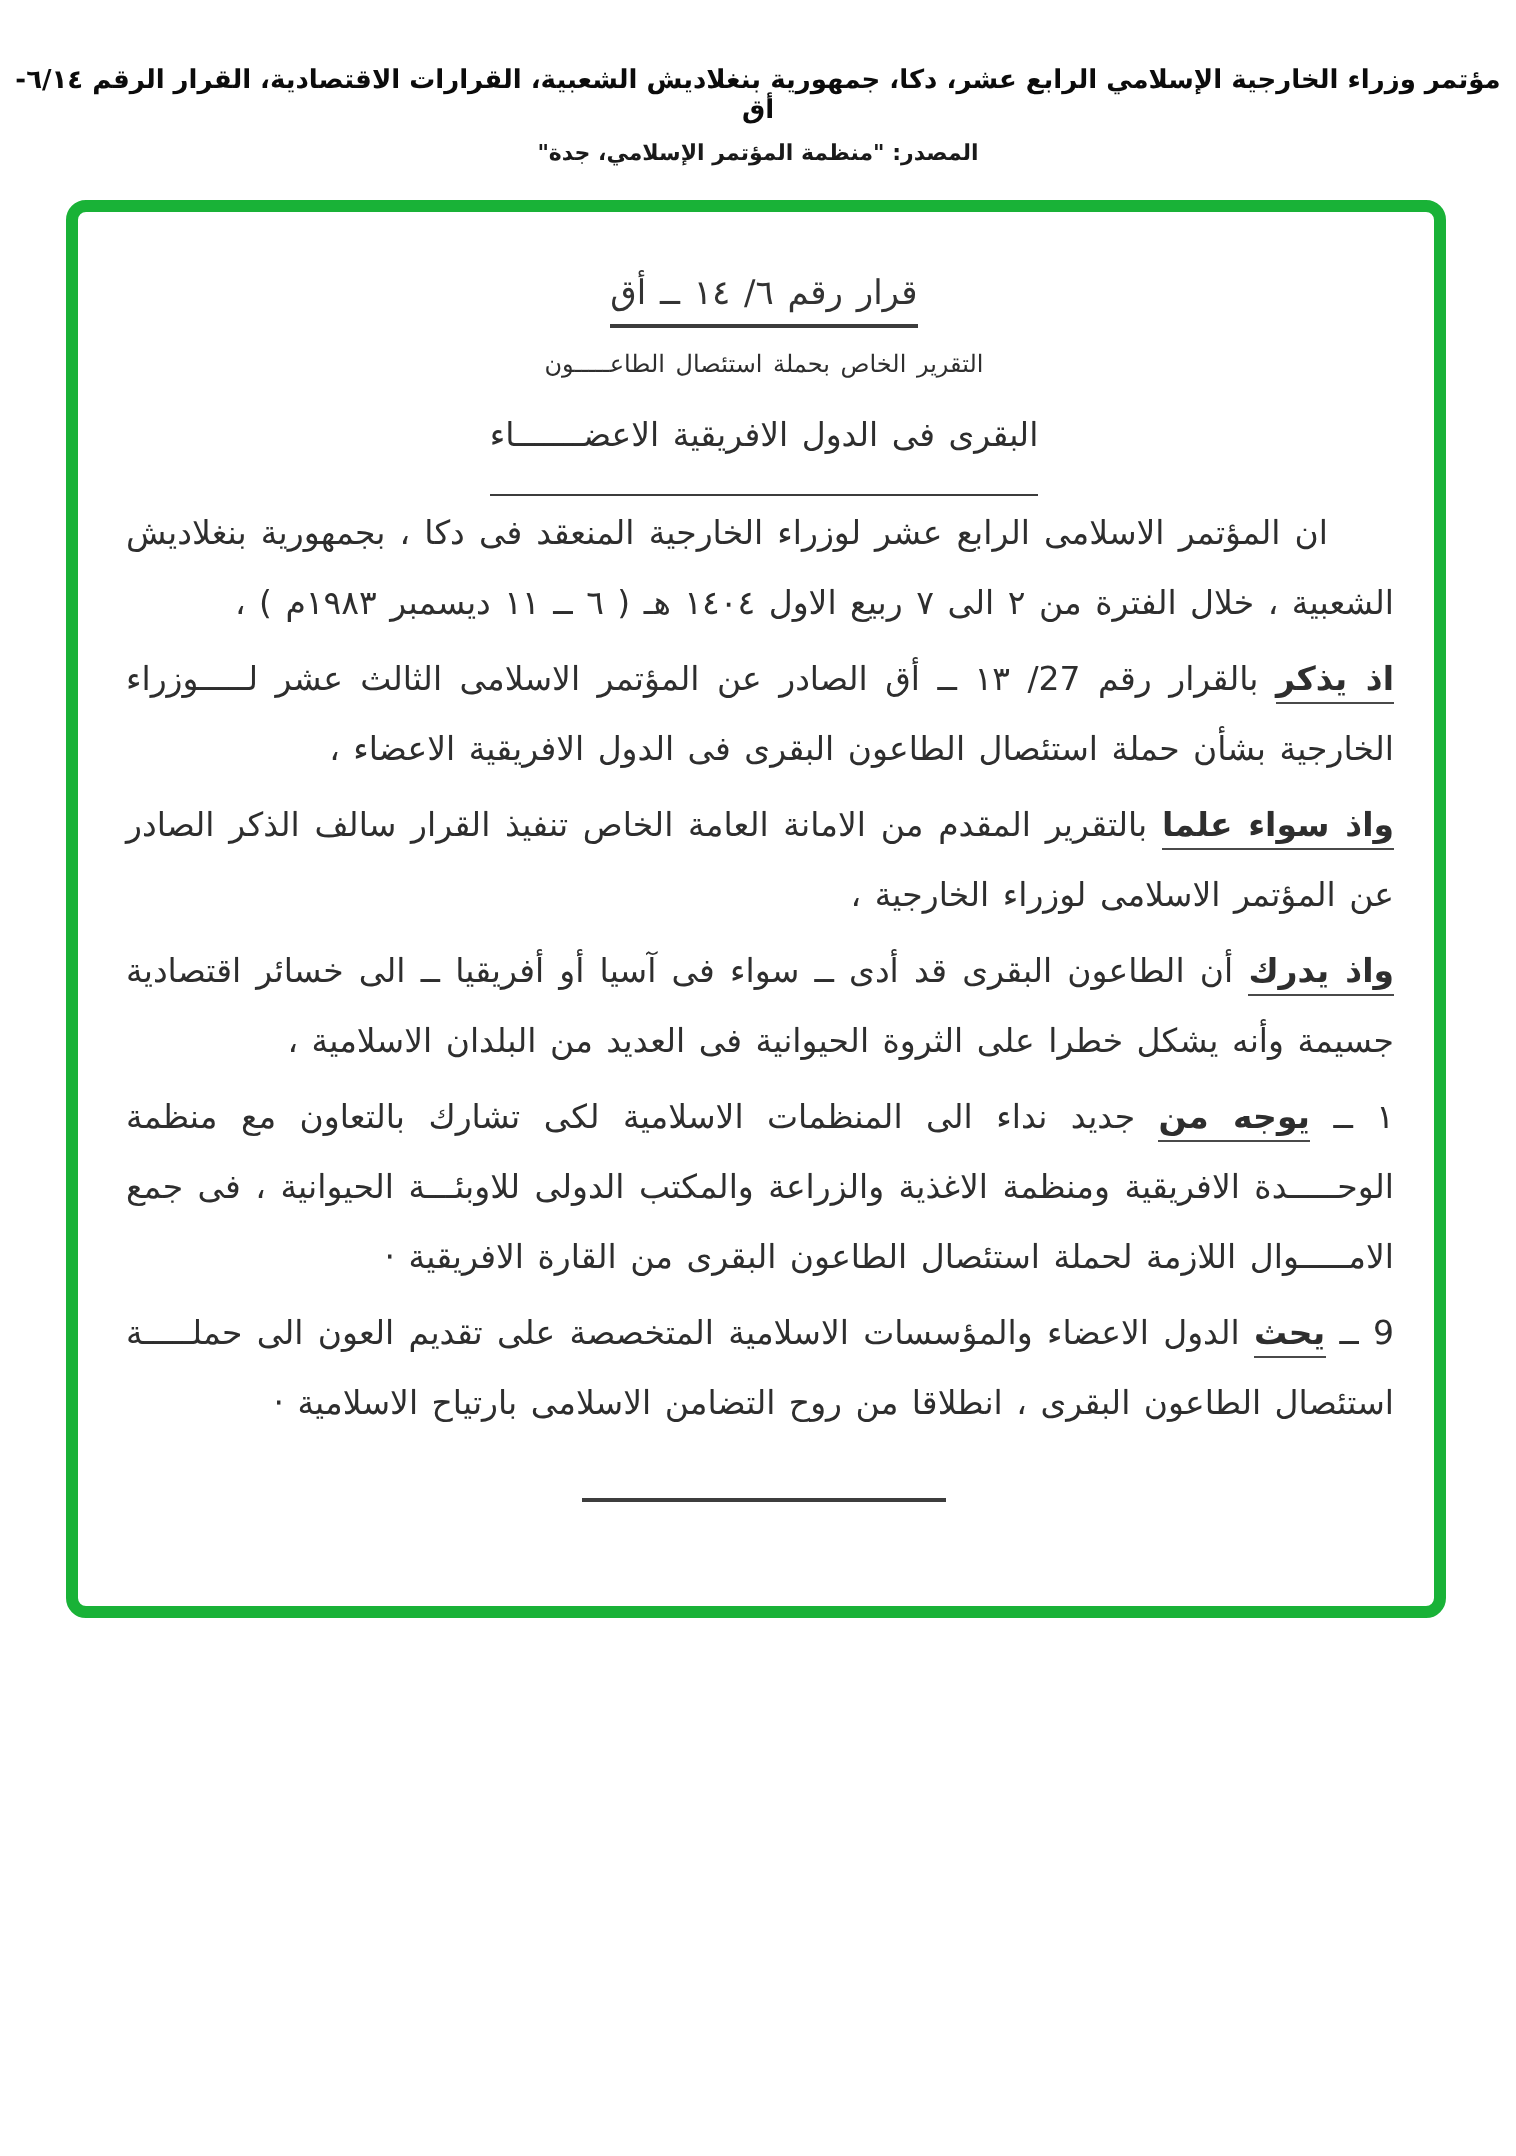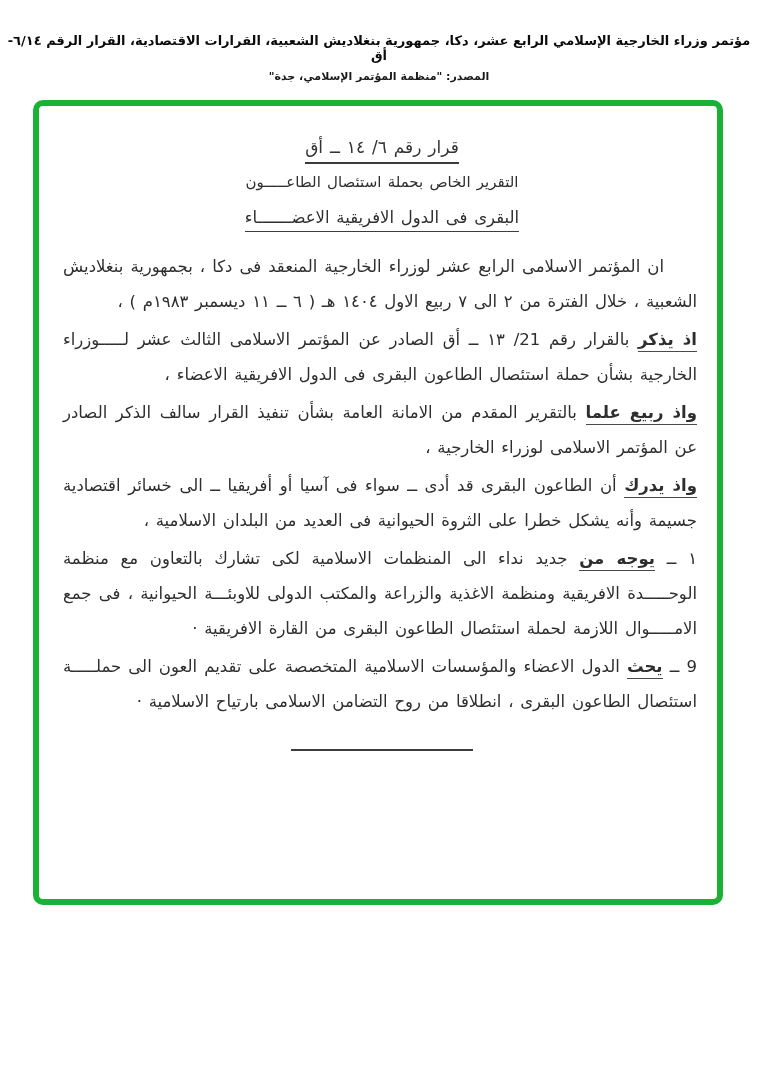--- a/index.html
+++ b/index.html
@@ -12,39 +12,39 @@
   }
   .page-header {
     position:absolute; top:33px; left:0; width:100%;
     direction:rtl; text-align:center; color:#0c0c0c;
   }
   .page-header .l1 { font-size:13px; font-weight:bold; letter-spacing:0; }
   .page-header .l2 { font-size:11px; font-weight:bold; margin-top:7px; color:#1a1a1a; }
 
   .frame {
     position:absolute; left:33px; top:100px;
-    width:690px; height:805px;
+    width:690px; height:709px;
     border:6px solid #19b237;
     border-radius:10px;
     background:#ffffff;
   }
   .content {
     position:absolute; top:0; left:0; right:0; bottom:0;
     padding:24px 16px 0 24px;
     direction:rtl;
     color:#2e2e2e;
     font-size:16.5px;
     line-height:35px;
     word-spacing:1.5px;
   }
   .titles { text-align:center; margin-bottom:14px; }
   .titles .t1 { font-size:17px; color:#333; }
   .titles .t1 .ul { border-bottom:2px solid #3c3c3c; padding-bottom:5px; }
-  .titles .t2 { font-size:15px; }
-  .titles .t3 .ul { border-bottom:1.5px solid #3c3c3c; padding-bottom:4px; }
+  .titles .t2 { font-size:12px; }
+  .titles .t3 .ul { border-bottom:1.5px solid #3c3c3c; padding-bottom:20px; }
 
   p.para { text-align:justify; margin:0 4px 3px 0; }
   p.para.indent { text-indent:33px; }
   .u { border-bottom:1.5px solid #4a4a4a; padding-bottom:2px;font-weight:bold; }
   .num { letter-spacing:2px; }
 
   .divider {
     width:182px; height:2px; background:#3d3d3d;
     margin:30px auto 0 auto;
   }
@@ -69,26 +69,26 @@
         <span class="ul">البقرى فى الدول الافريقية الاعضـــــــاء</span>
       </div>
     </div>
 
     <p class="para indent">
       <span>ان المؤتمر الاسلامى الرابع عشر لوزراء الخارجية المنعقد فى دكا ، بجمهورية بنغلاديش الشعبية ، خلال الفترة من ٢ الى ٧ ربيع الاول ١٤٠٤ هـ ( ٦ ــ ١١ ديسمبر ١٩٨٣م ) ،</span>
     </p>
 
     <p class="para">
       <span class="u">اذ يذكر</span>
-      <span>بالقرار رقم 21/ ١٣ ــ أق الصادر عن المؤتمر الاسلامى الثالث عشر لـــــوزراء الخارجية بشأن حملة استئصال الطاعون البقرى فى الدول الافريقية الاعضاء ،</span>
+      <span>بالقرار رقم 27/ ١٣ ــ أق الصادر عن المؤتمر الاسلامى الثالث عشر لـــــوزراء الخارجية بشأن حملة استئصال الطاعون البقرى فى الدول الافريقية الاعضاء ،</span>
     </p>
 
     <p class="para">
-      <span class="u">واذ ربيع علما</span>
-      <span>بالتقرير المقدم من الامانة العامة بشأن تنفيذ القرار سالف الذكر الصادر عن المؤتمر الاسلامى لوزراء الخارجية ،</span>
+      <span class="u">واذ سواء علما</span>
+      <span>بالتقرير المقدم من الامانة العامة الخاص تنفيذ القرار سالف الذكر الصادر عن المؤتمر الاسلامى لوزراء الخارجية ،</span>
     </p>
 
 
     <p class="para">
       <span class="u">واذ يدرك</span>
       <span>أن الطاعون البقرى قد أدى ــ سواء فى آسيا أو أفريقيا ــ الى خسائر اقتصادية جسيمة وأنه يشكل خطرا على الثروة الحيوانية فى العديد من البلدان الاسلامية ،</span>
     </p>
 
     <p class="para">
       <span class="num">١ ــ</span>

